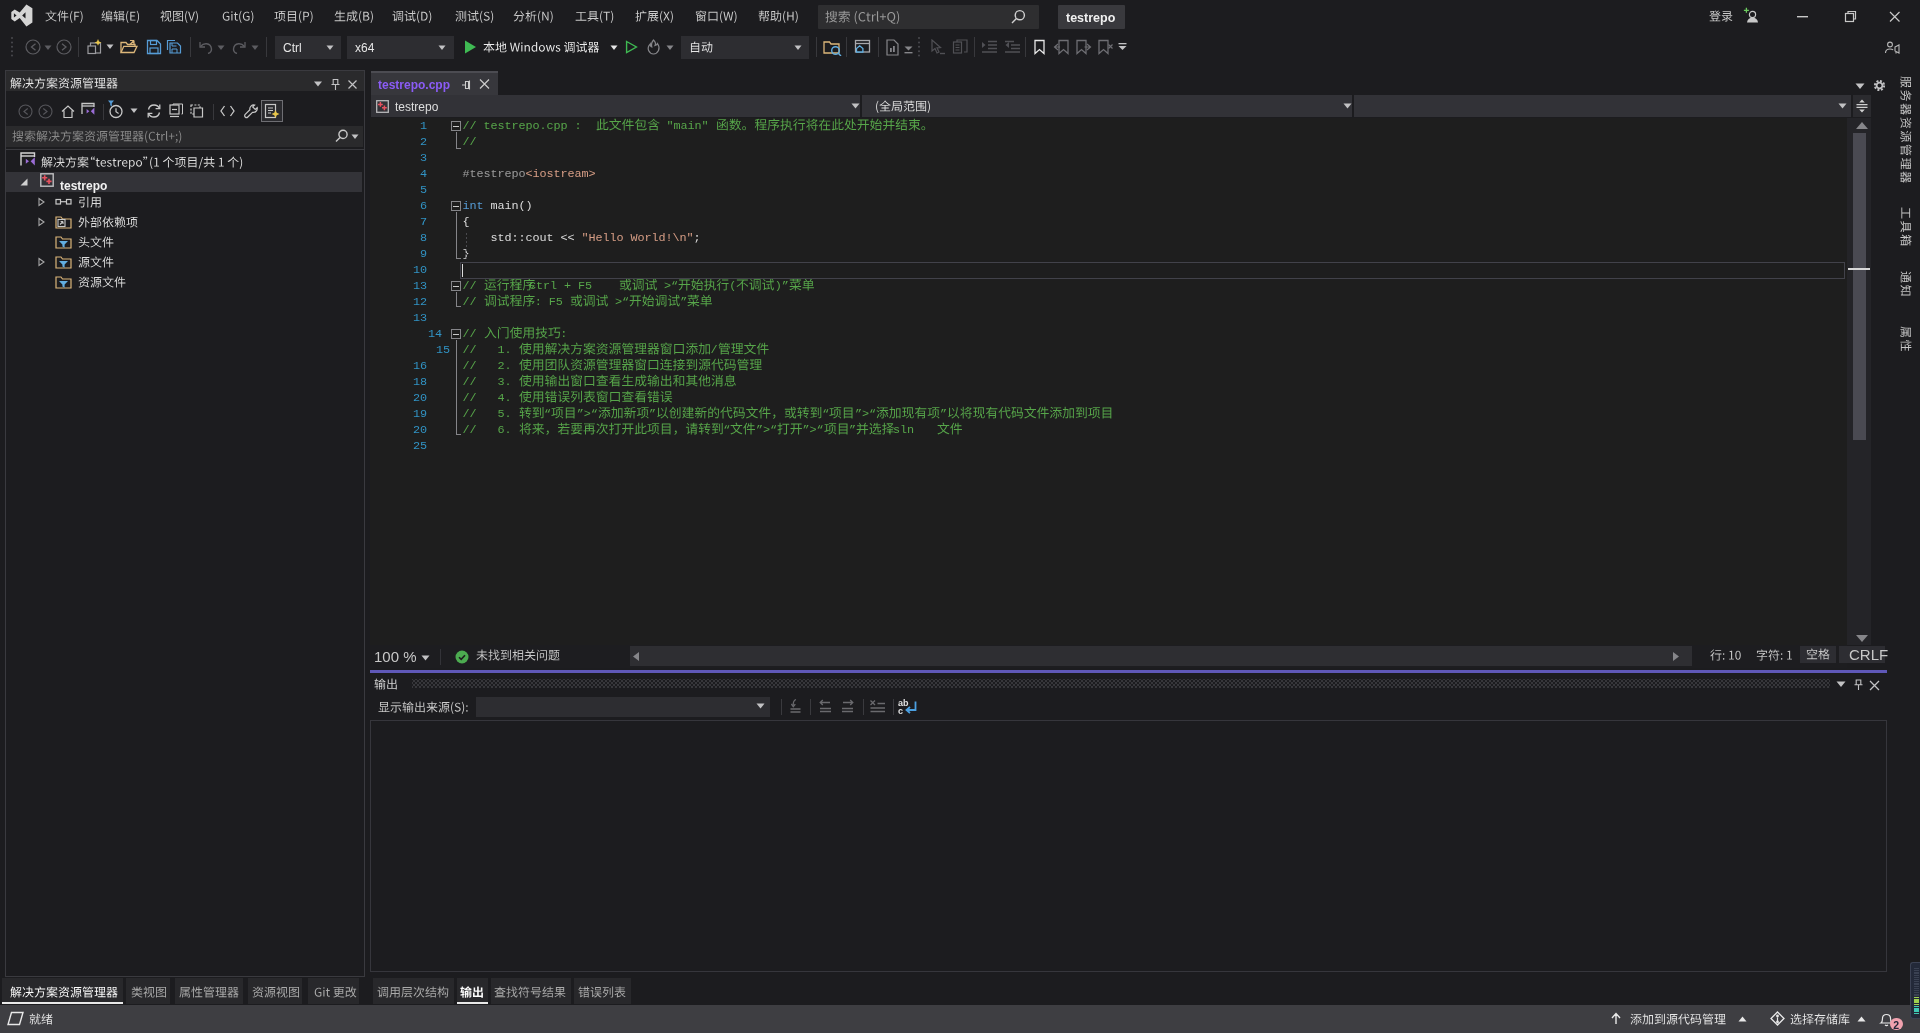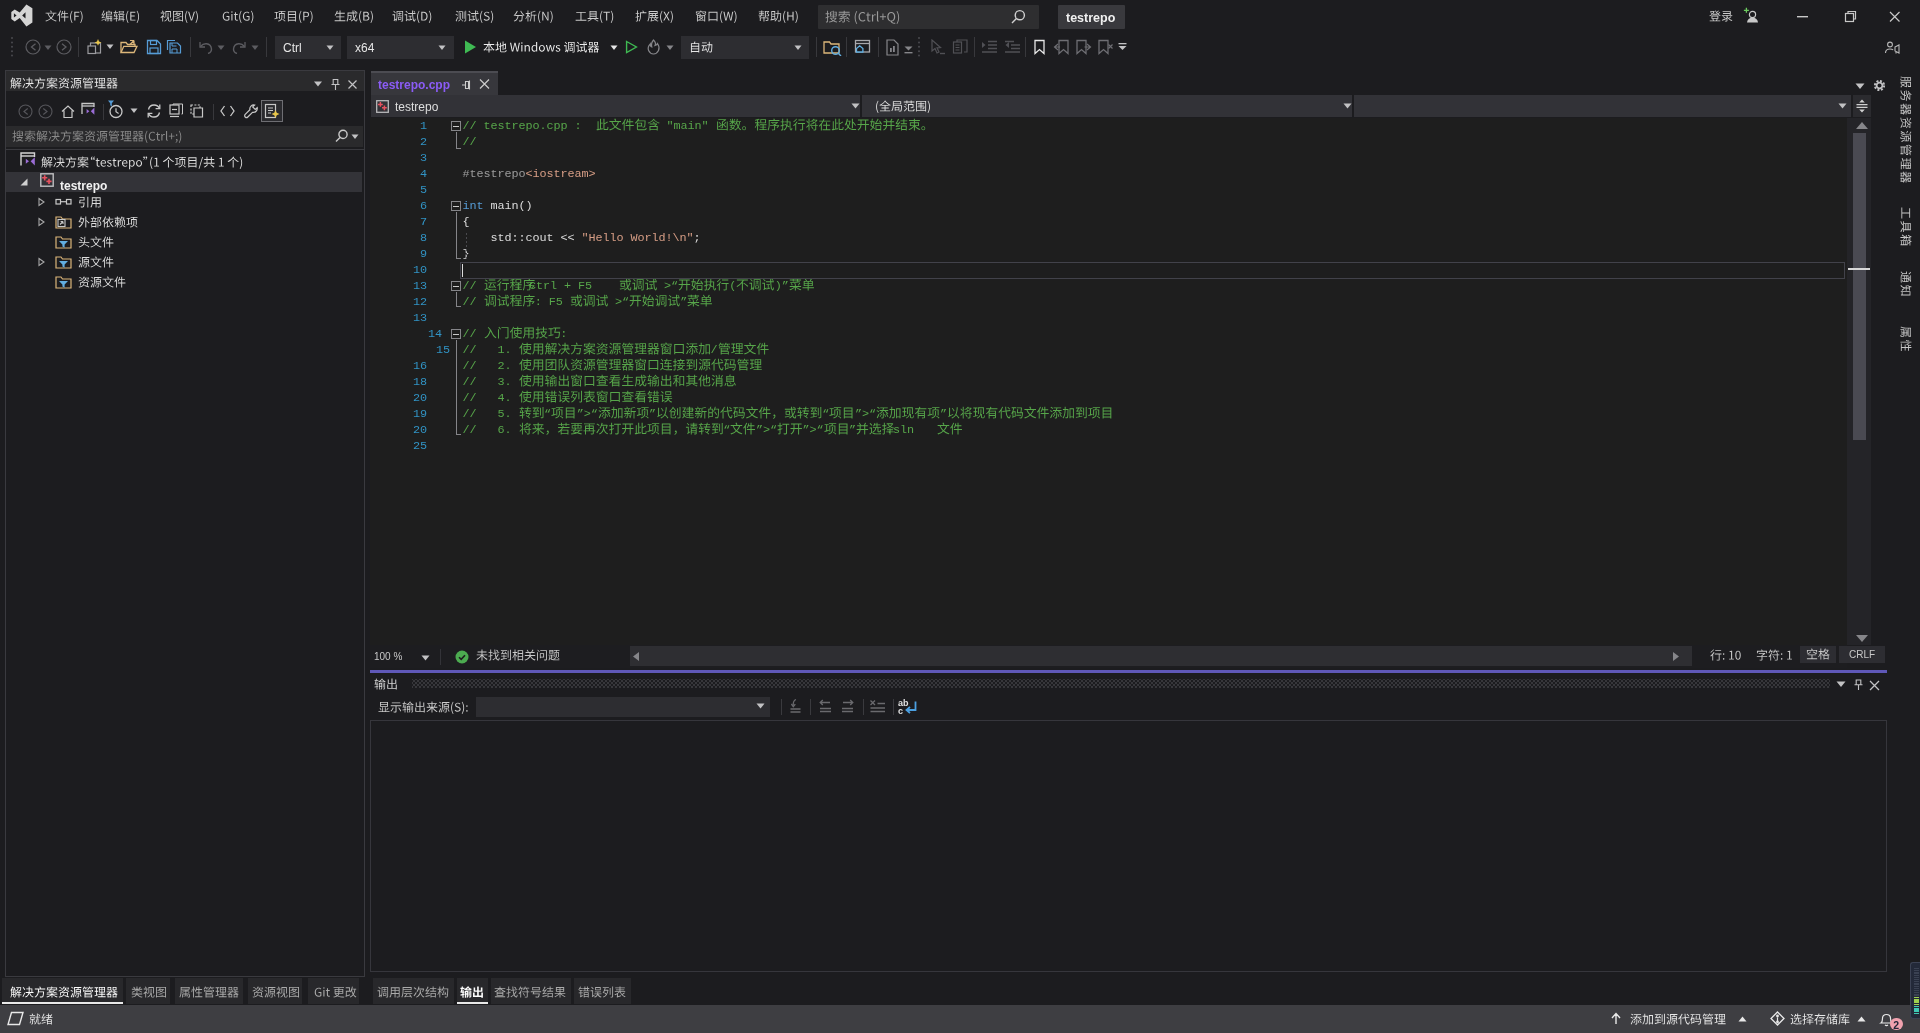--- a/index.html
+++ b/index.html
@@ -1,18 +1,18 @@
 <!DOCTYPE html>
 <html><head><meta charset="utf-8"><style>
 *{margin:0;padding:0;box-sizing:border-box}
 html,body{width:1920px;height:1033px;background:#1c1c1f;overflow:hidden}
 .t{position:absolute;white-space:pre;font-family:"Liberation Sans",sans-serif}
 .mono{font-family:"Liberation Mono",monospace;font-size:11.8px;line-height:16px;letter-spacing:-0.08px}
 .ui{font-size:12px;line-height:14px;color:#cccccc}
-.ui11{font-size:10px;line-height:14px;color:#cccccc}
+.ui11{font-size:15px;line-height:14px;color:#cccccc}
 </style></head><body>
 <div style="position:absolute;left:0px;top:0px;width:1920px;height:1033px;background:#1c1c1f"></div>
 <div style="position:absolute;left:370px;top:118px;width:1477px;height:527px;background:#1e1e1e"></div>
 <svg style="position:absolute;left:10px;top:4px;" width="24" height="24" viewBox="0 0 24 24">
     <path fill-rule="evenodd" d="M16.4 0.6 L22.4 4.2 L22.4 18.4 L16.4 22.4 L9.7 13.9 L4.7 17.4 L1.3 14.9 L1.3 8.1 L4.7 5.6 L9.7 8.6 Z M3.9 9.2 L6.6 11.4 L3.9 13.6 Z M15.5 8.2 L12.2 11.4 L15.5 14.6 Z" fill="#d4d4d4"></path>
   </svg>
 <svg style="position:absolute;left:45px;top:7.9px;overflow:visible" width="40.74" height="16.2">
     <g fill="#cccccc" transform="translate(0,12.6) scale(0.012,-0.012)">
       <use href="#k0" x="0"></use>
       <use href="#k1" x="1000"></use>

